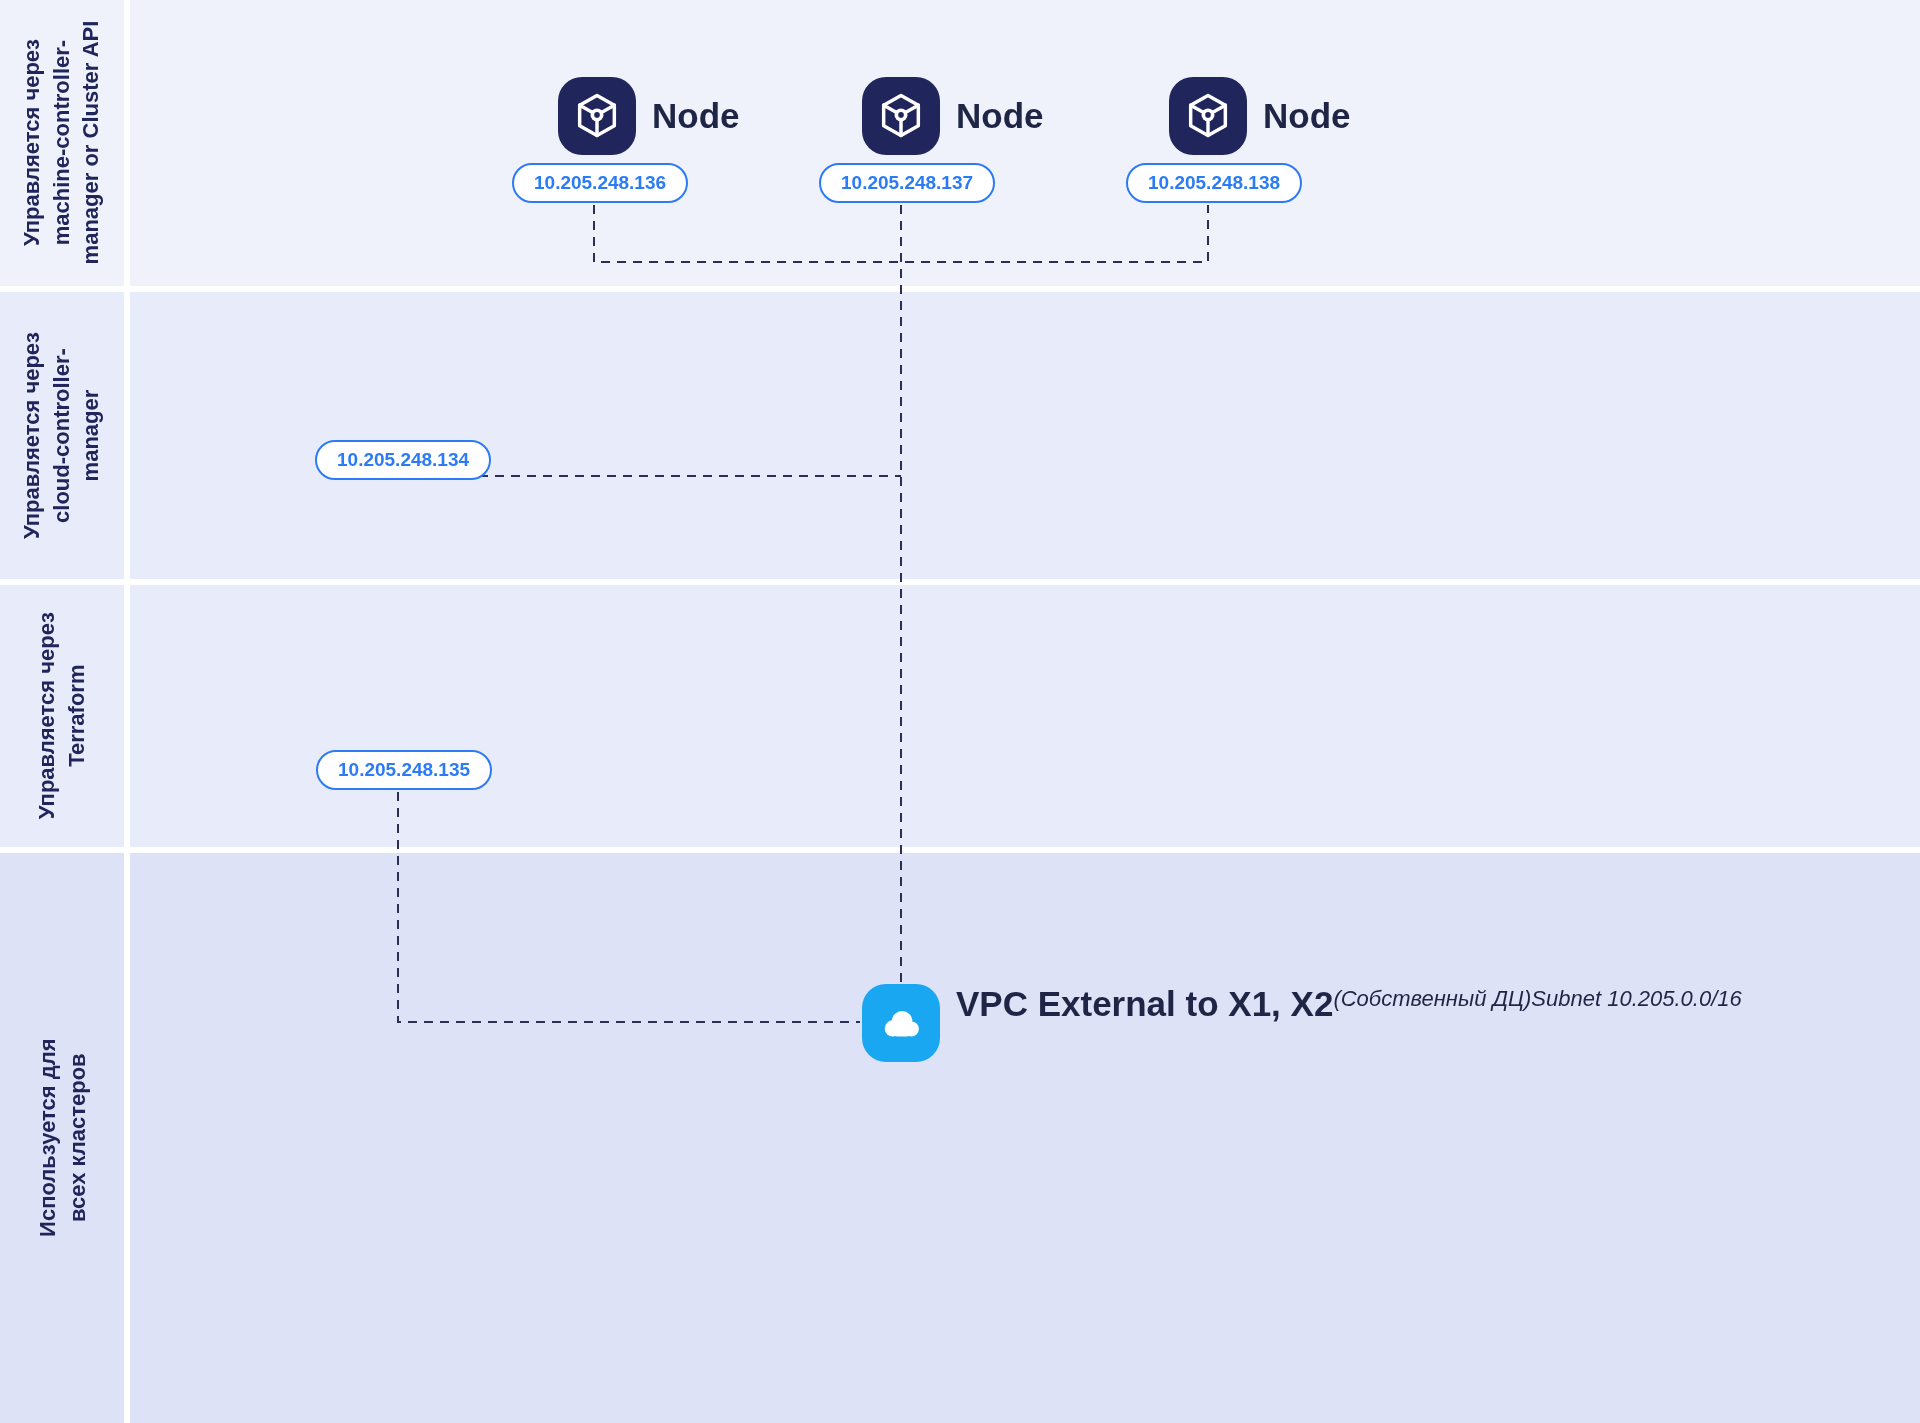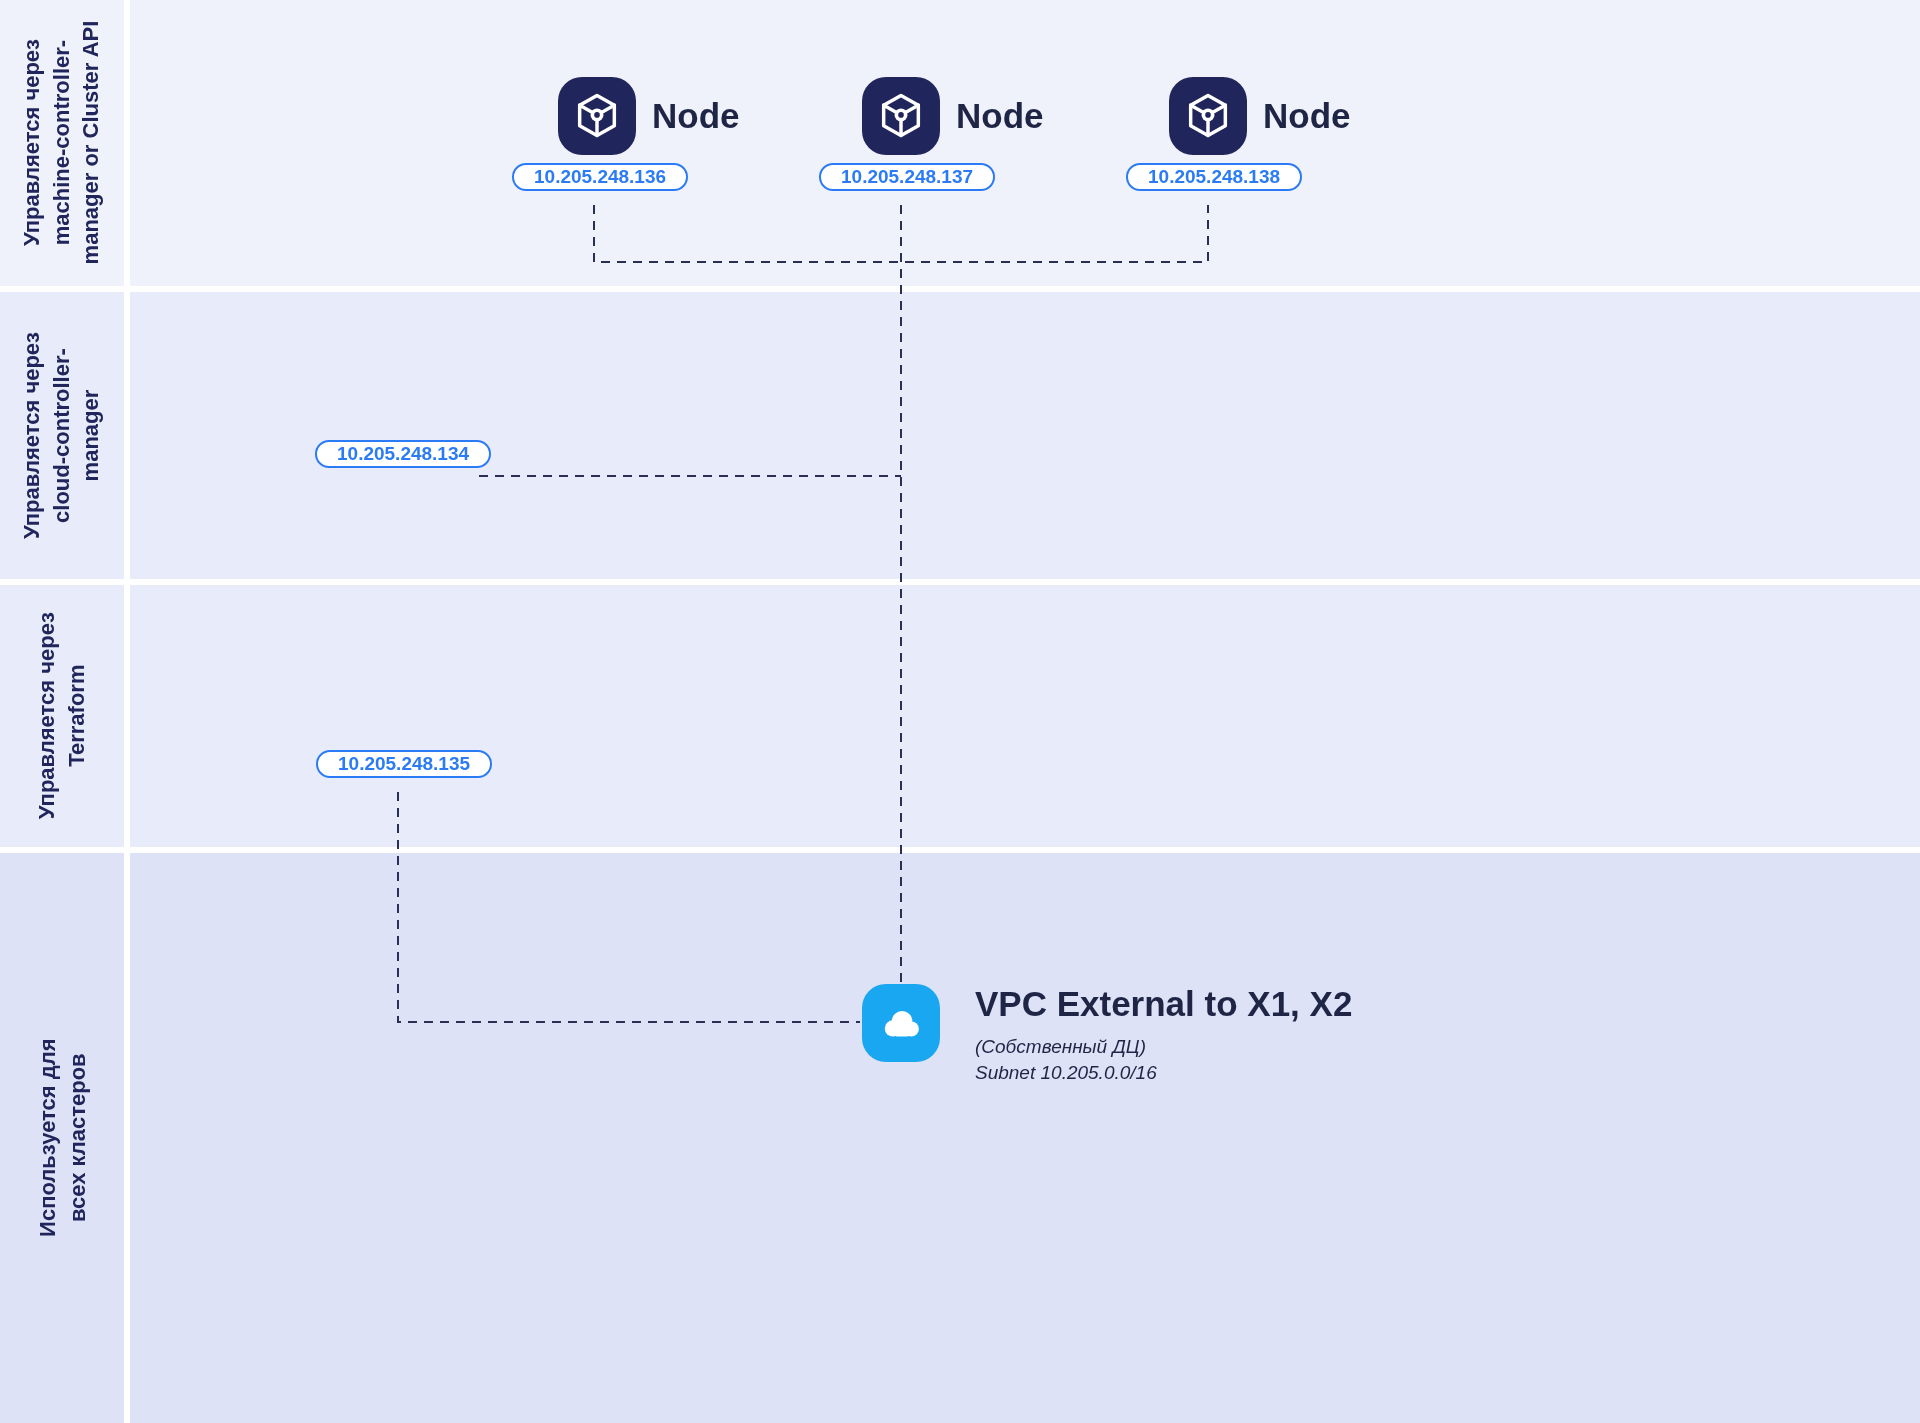--- a/index.html
+++ b/index.html
@@ -84,38 +84,38 @@
   .entity-label{
     font-size:35px;
     font-weight:700;
     color:var(--dark-text);
     white-space:nowrap;
   }
   .ip-badge{
     position:absolute;
     z-index:4;
     min-width:164px;
-    height:28px;
+    height:40px;
     padding:0 20px;
     display:inline-flex;
     align-items:center;
     justify-content:center;
     background:#ffffff;
     border:2px solid var(--accent-blue);
     border-radius:21px;
     color:var(--accent-blue);
     font-size:19px;
     font-weight:700;
     white-space:nowrap;
   }
   .vpc-entity{align-items:flex-start;}
-  .vpc-text{display:flex;flex-direction:column;padding-top:0;margin-left:19px;}
+  .vpc-text{display:flex;flex-direction:row;padding-top:0;}
   .vpc-text .entity-label{margin-bottom:10px;}
   .vpc-sub{
-    font-size:19px;
+    font-size:22px;
     font-style:italic;
     font-weight:500;
     color:var(--dark-text);
     line-height:1.35;
     white-space:nowrap;
   }
 </style>
 </head>
 <body>
 

